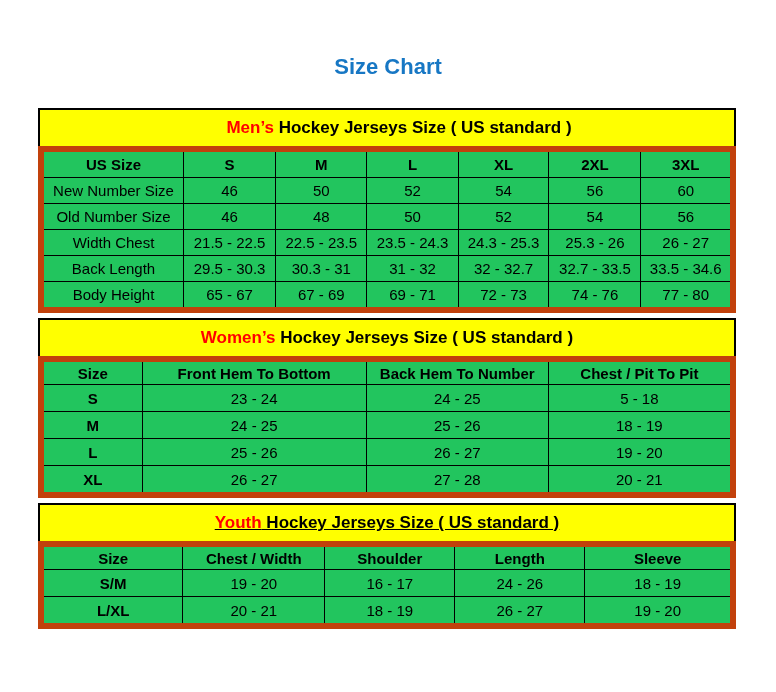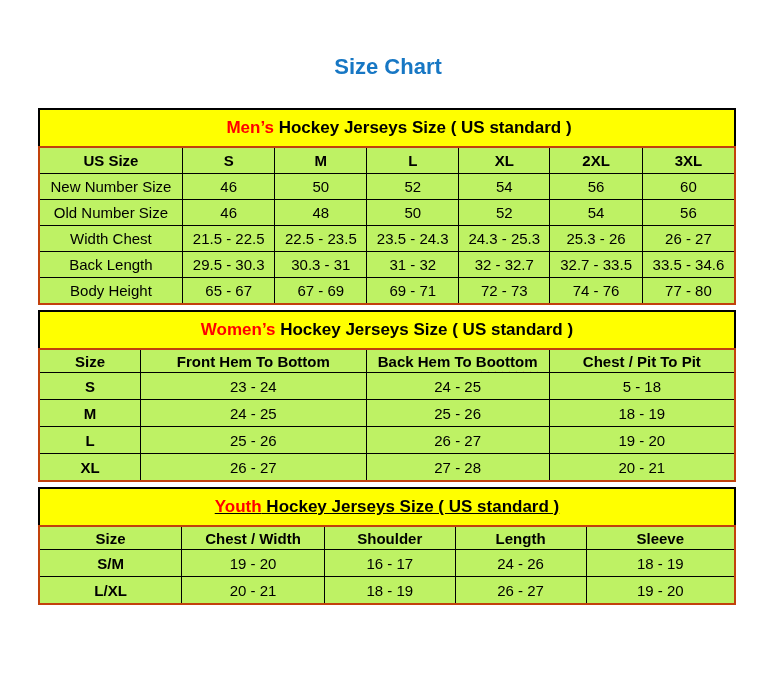--- a/index.html
+++ b/index.html
@@ -34,23 +34,23 @@
     font-weight: 700;
     font-size: 17px;
     margin-top: 5px;
   }
   .banner:first-child { margin-top: 0; }
   .banner .banner-hl { color: #FF0000; }
   .sec-table {
     width: 100%;
     border-collapse: collapse;
     table-layout: fixed;
-    border: 2px solid #c2410c;
+    border: 6px solid #c2410c;
     margin-top: -2px;
-    background: #bef264;
+    background: #22c55e;
   }
   .sec-table th, .sec-table td {
     border: 1px solid #000;
     text-align: center;
     vertical-align: middle;
     padding: 0;
     font-size: 15px;
     height: 25px;
     overflow: hidden;
     white-space: nowrap;
@@ -151,21 +151,21 @@
         <colgroup>
           <col style="width: 14.6%;">
           <col style="width: 32.4%;">
           <col style="width: 26.3%;">
           <col style="width: 26.7%;">
         </colgroup>
         <thead>
           <tr>
             <th class="col-header"><span>Size</span></th>
             <th class="col-header"><span>Front Hem To Bottom</span></th>
-            <th class="col-header"><span>Back Hem To </span><span class="spell-error">Boottom</span></th>
+            <th class="col-header"><span>Back Hem To </span><span class="spell-error">Number</span></th>
             <th class="col-header"><span>Chest / Pit To Pit</span></th>
           </tr>
         </thead>
         <tbody>
           <tr>
             <td class="row-label">S</td>
             <td class="cell">23 - 24</td>
             <td class="cell">24 - 25</td>
             <td class="cell">5 - 18</td>
           </tr>

